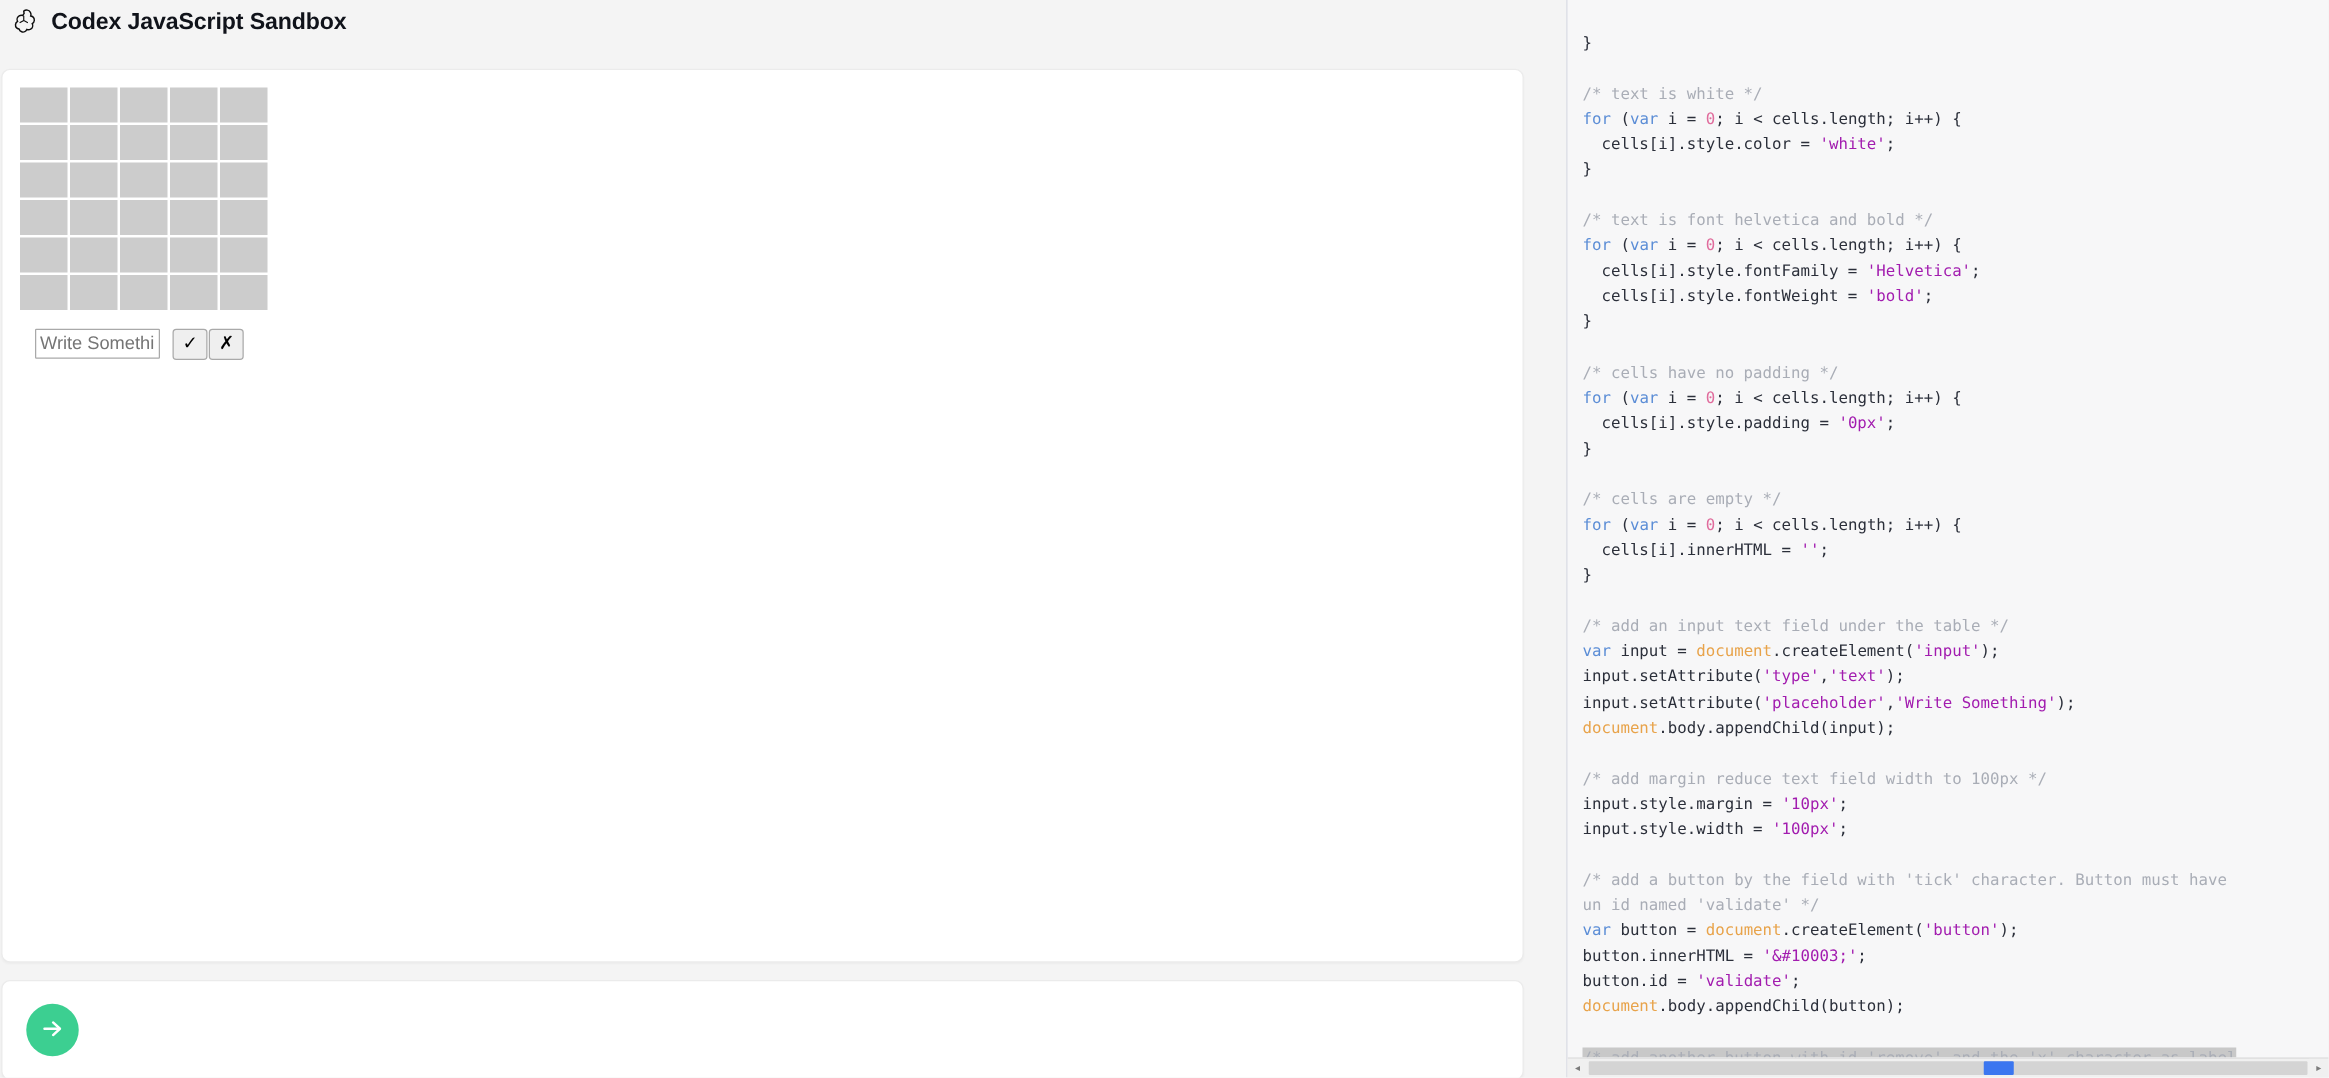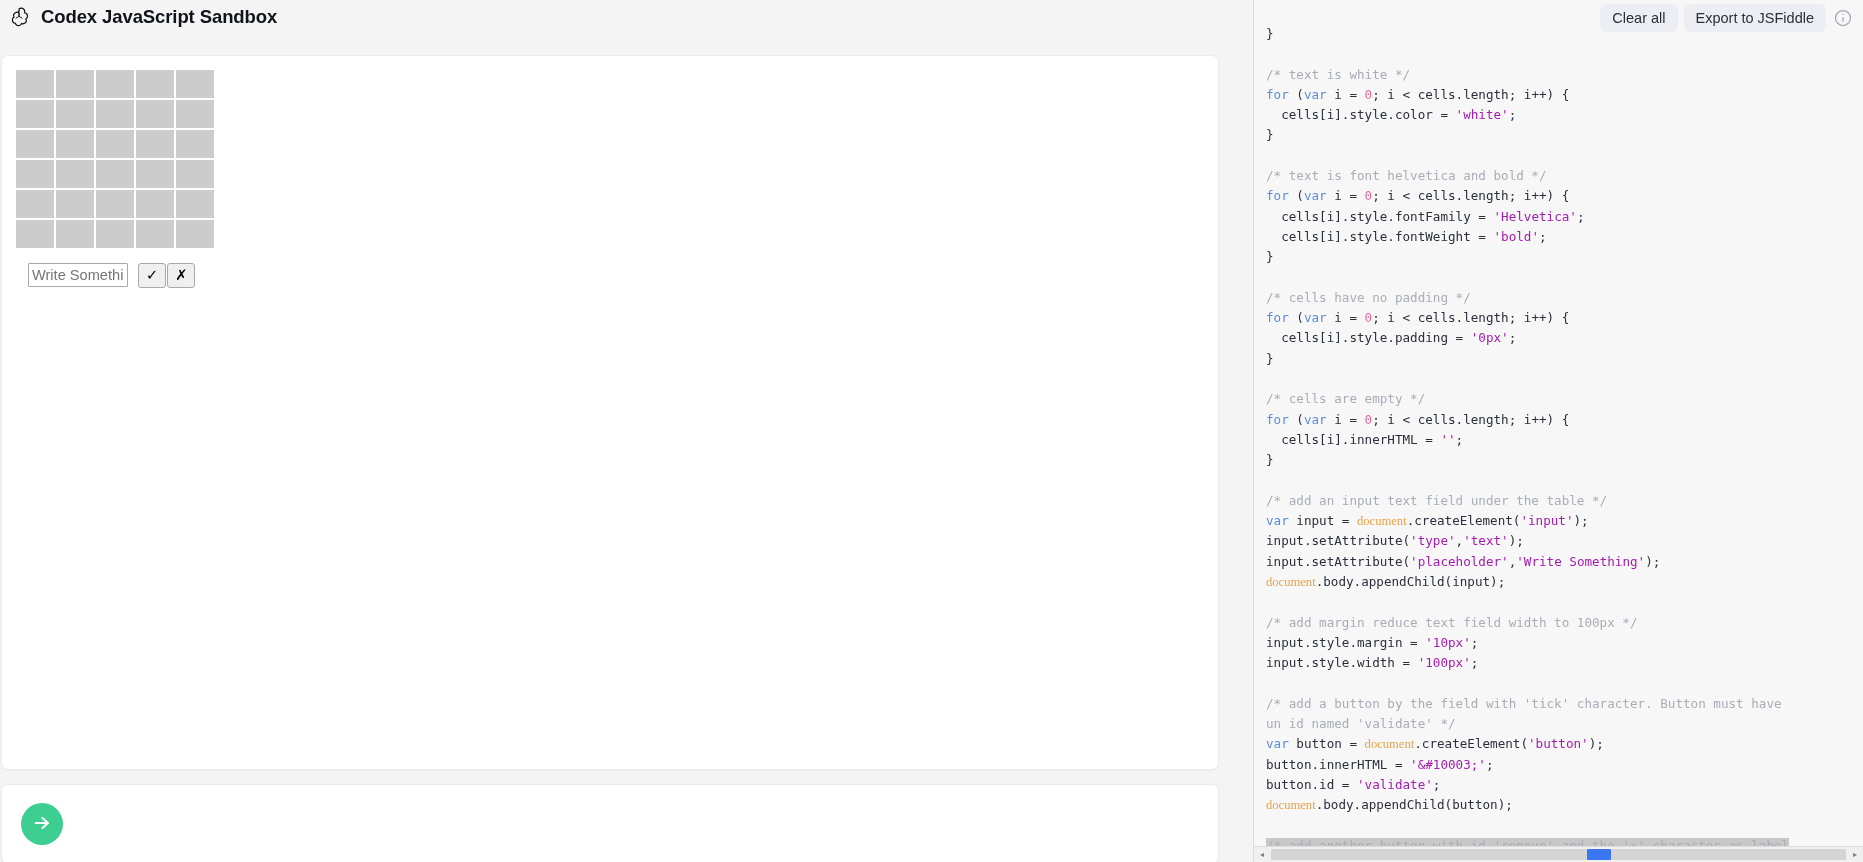--- a/index.html
+++ b/index.html
@@ -160,21 +160,21 @@
     line-height: 20.3px;
     color: #2b2f3a;
     white-space: pre;
     margin: 0;
     letter-spacing: 0px;
   }
   pre.code .cm { color: #a9adb6; }
   pre.code .kw { color: #5b8dd6; }
   pre.code .num { color: #e06c9d; }
   pre.code .str { color: #a21caf; }
-  pre.code .glob { color: #e8a34a; font-family: Liberation Serif, serif; }
+  pre.code .glob { color: #e8a34a; }
   pre.code .pl { color: #2b2f3a; }
   pre.code .sel { background: #c8c8c8; }
   pre.code .blank { display: block; height: 20.3px; }
 
   
   .h-scrollbar {
     position: absolute;
     left: 0; right: 0; bottom: 0;
     height: 16px;
     background: #f0f0f0;
@@ -285,31 +285,20 @@
             <line x1="5" y1="12" x2="18" y2="12"></line>
             <polyline points="12.5,6.5 18.5,12 12.5,17.5"></polyline>
           </svg>
         </span>
       </button>
     </div>
   </div>
 
   <div class="code-pane">
 
-    <div class="code-toolbar">
-      <button class="tool-btn">Clear all</button>
-      <button class="tool-btn">Export to JSFiddle</button>
-      <span class="info-icon">
-        <svg viewBox="0 0 24 24" width="20" height="20" fill="none" stroke="#a6a8b8" stroke-width="1.5">
-          <circle cx="12" cy="12" r="9"></circle>
-          <line x1="12" y1="11" x2="12" y2="16.5"></line>
-          <circle cx="12" cy="7.6" r="0.9" fill="#a6a8b8" stroke="none"></circle>
-        </svg>
-      </span>
-    </div>
 
     <div class="code-scroll">
       <pre class="code"><span style="display: block;"><span class="pl">}</span></span><span class="blank" style="display: block;">&nbsp;</span><span style="display: block;"><span class="cm">/* text is white */</span></span><span style="display: block;"><span class="kw">for</span><span class="pl"> (</span><span class="kw">var</span><span class="pl"> i = </span><span class="num">0</span><span class="pl">; i &lt; cells.length; i++) {</span></span><span style="display: block;"><span class="pl">  cells[i].style.color = </span><span class="str">'white'</span><span class="pl">;</span></span><span style="display: block;"><span class="pl">}</span></span><span class="blank" style="display: block;">&nbsp;</span><span style="display: block;"><span class="cm">/* text is font helvetica and bold */</span></span><span style="display: block;"><span class="kw">for</span><span class="pl"> (</span><span class="kw">var</span><span class="pl"> i = </span><span class="num">0</span><span class="pl">; i &lt; cells.length; i++) {</span></span><span style="display: block;"><span class="pl">  cells[i].style.fontFamily = </span><span class="str">'Helvetica'</span><span class="pl">;</span></span><span style="display: block;"><span class="pl">  cells[i].style.fontWeight = </span><span class="str">'bold'</span><span class="pl">;</span></span><span style="display: block;"><span class="pl">}</span></span><span class="blank" style="display: block;">&nbsp;</span><span style="display: block;"><span class="cm">/* cells have no padding */</span></span><span style="display: block;"><span class="kw">for</span><span class="pl"> (</span><span class="kw">var</span><span class="pl"> i = </span><span class="num">0</span><span class="pl">; i &lt; cells.length; i++) {</span></span><span style="display: block;"><span class="pl">  cells[i].style.padding = </span><span class="str">'0px'</span><span class="pl">;</span></span><span style="display: block;"><span class="pl">}</span></span><span class="blank" style="display: block;">&nbsp;</span><span style="display: block;"><span class="cm">/* cells are empty */</span></span><span style="display: block;"><span class="kw">for</span><span class="pl"> (</span><span class="kw">var</span><span class="pl"> i = </span><span class="num">0</span><span class="pl">; i &lt; cells.length; i++) {</span></span><span style="display: block;"><span class="pl">  cells[i].innerHTML = </span><span class="str">''</span><span class="pl">;</span></span><span style="display: block;"><span class="pl">}</span></span><span class="blank" style="display: block;">&nbsp;</span><span style="display: block;"><span class="cm">/* add an input text field under the table */</span></span><span style="display: block;"><span class="kw">var</span><span class="pl"> input = </span><span class="glob">document</span><span class="pl">.createElement(</span><span class="str">'input'</span><span class="pl">);</span></span><span style="display: block;"><span class="pl">input.setAttribute(</span><span class="str">'type'</span><span class="pl">,</span><span class="str">'text'</span><span class="pl">);</span></span><span style="display: block;"><span class="pl">input.setAttribute(</span><span class="str">'placeholder'</span><span class="pl">,</span><span class="str">'Write Something'</span><span class="pl">);</span></span><span style="display: block;"><span class="glob">document</span><span class="pl">.body.appendChild(input);</span></span><span class="blank" style="display: block;">&nbsp;</span><span style="display: block;"><span class="cm">/* add margin reduce text field width to 100px */</span></span><span style="display: block;"><span class="pl">input.style.margin = </span><span class="str">'10px'</span><span class="pl">;</span></span><span style="display: block;"><span class="pl">input.style.width = </span><span class="str">'100px'</span><span class="pl">;</span></span><span class="blank" style="display: block;">&nbsp;</span><span style="display: block;"><span class="cm">/* add a button by the field with 'tick' character. Button must have</span></span><span style="display: block;"><span class="cm">un id named 'validate' */</span></span><span style="display: block;"><span class="kw">var</span><span class="pl"> button = </span><span class="glob">document</span><span class="pl">.createElement(</span><span class="str">'button'</span><span class="pl">);</span></span><span style="display: block;"><span class="pl">button.innerHTML = </span><span class="str">'&amp;#10003;'</span><span class="pl">;</span></span><span style="display: block;"><span class="pl">button.id = </span><span class="str">'validate'</span><span class="pl">;</span></span><span style="display: block;"><span class="glob">document</span><span class="pl">.body.appendChild(button);</span></span><span class="blank" style="display: block;">&nbsp;</span><span style="display: block;"><span class="cm sel">/* add another button with id 'remove' and the 'x' character as label</span></span></pre>
     </div>
 
     <div class="h-scrollbar">
       <div class="h-scroll-arrow">◂</div>
       <div class="h-scroll-track">
         <div class="h-scroll-thumb"></div>
       </div>

